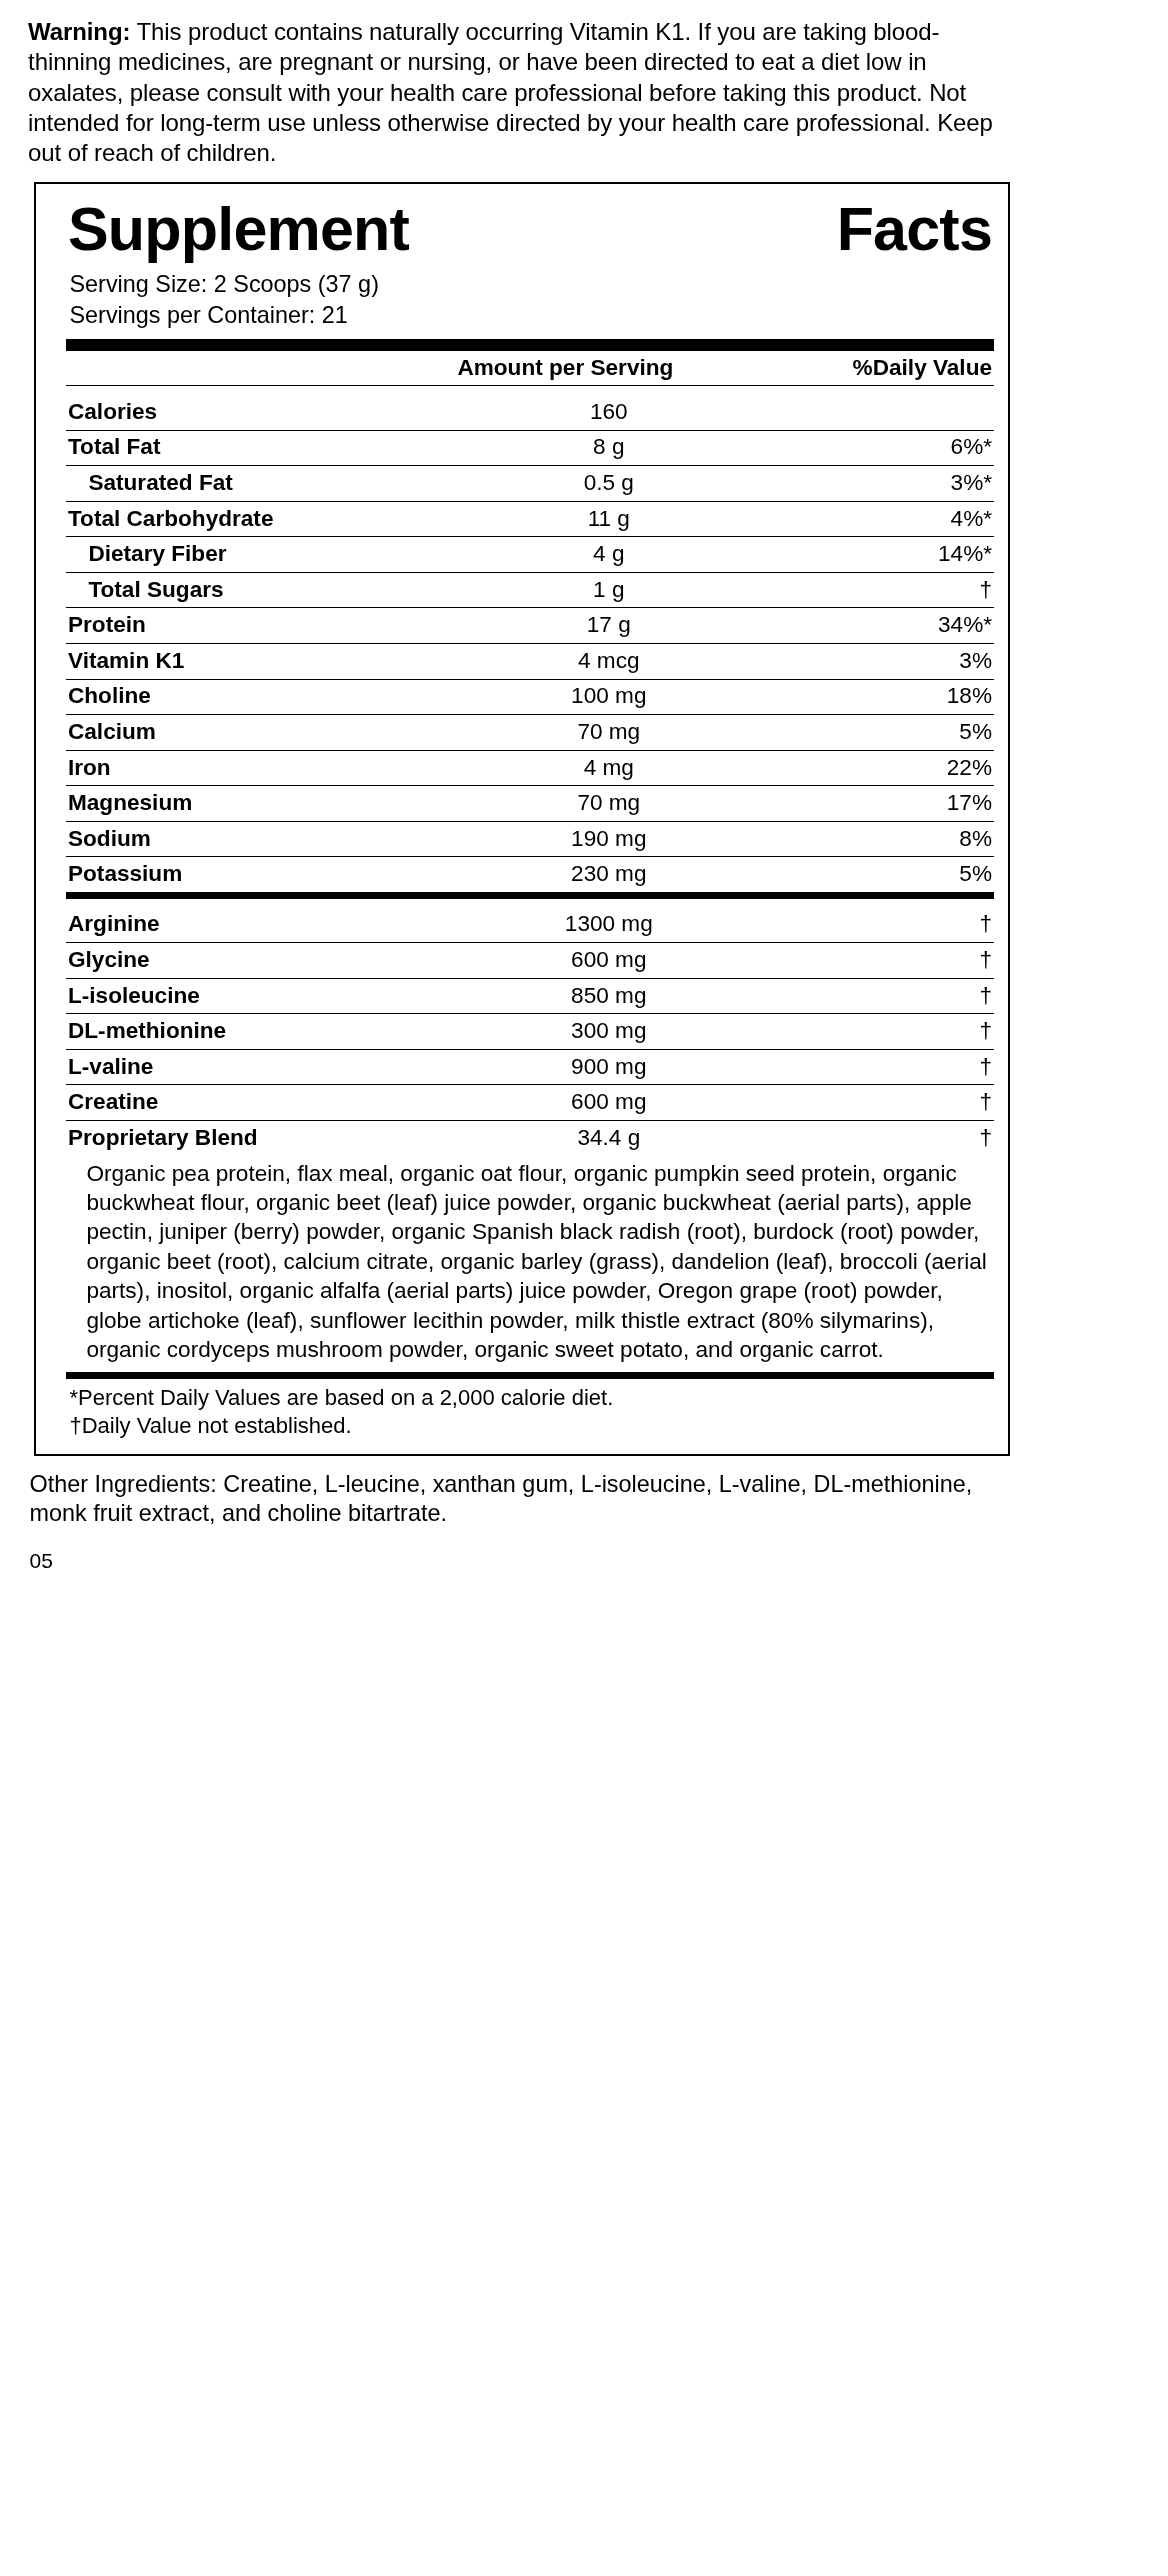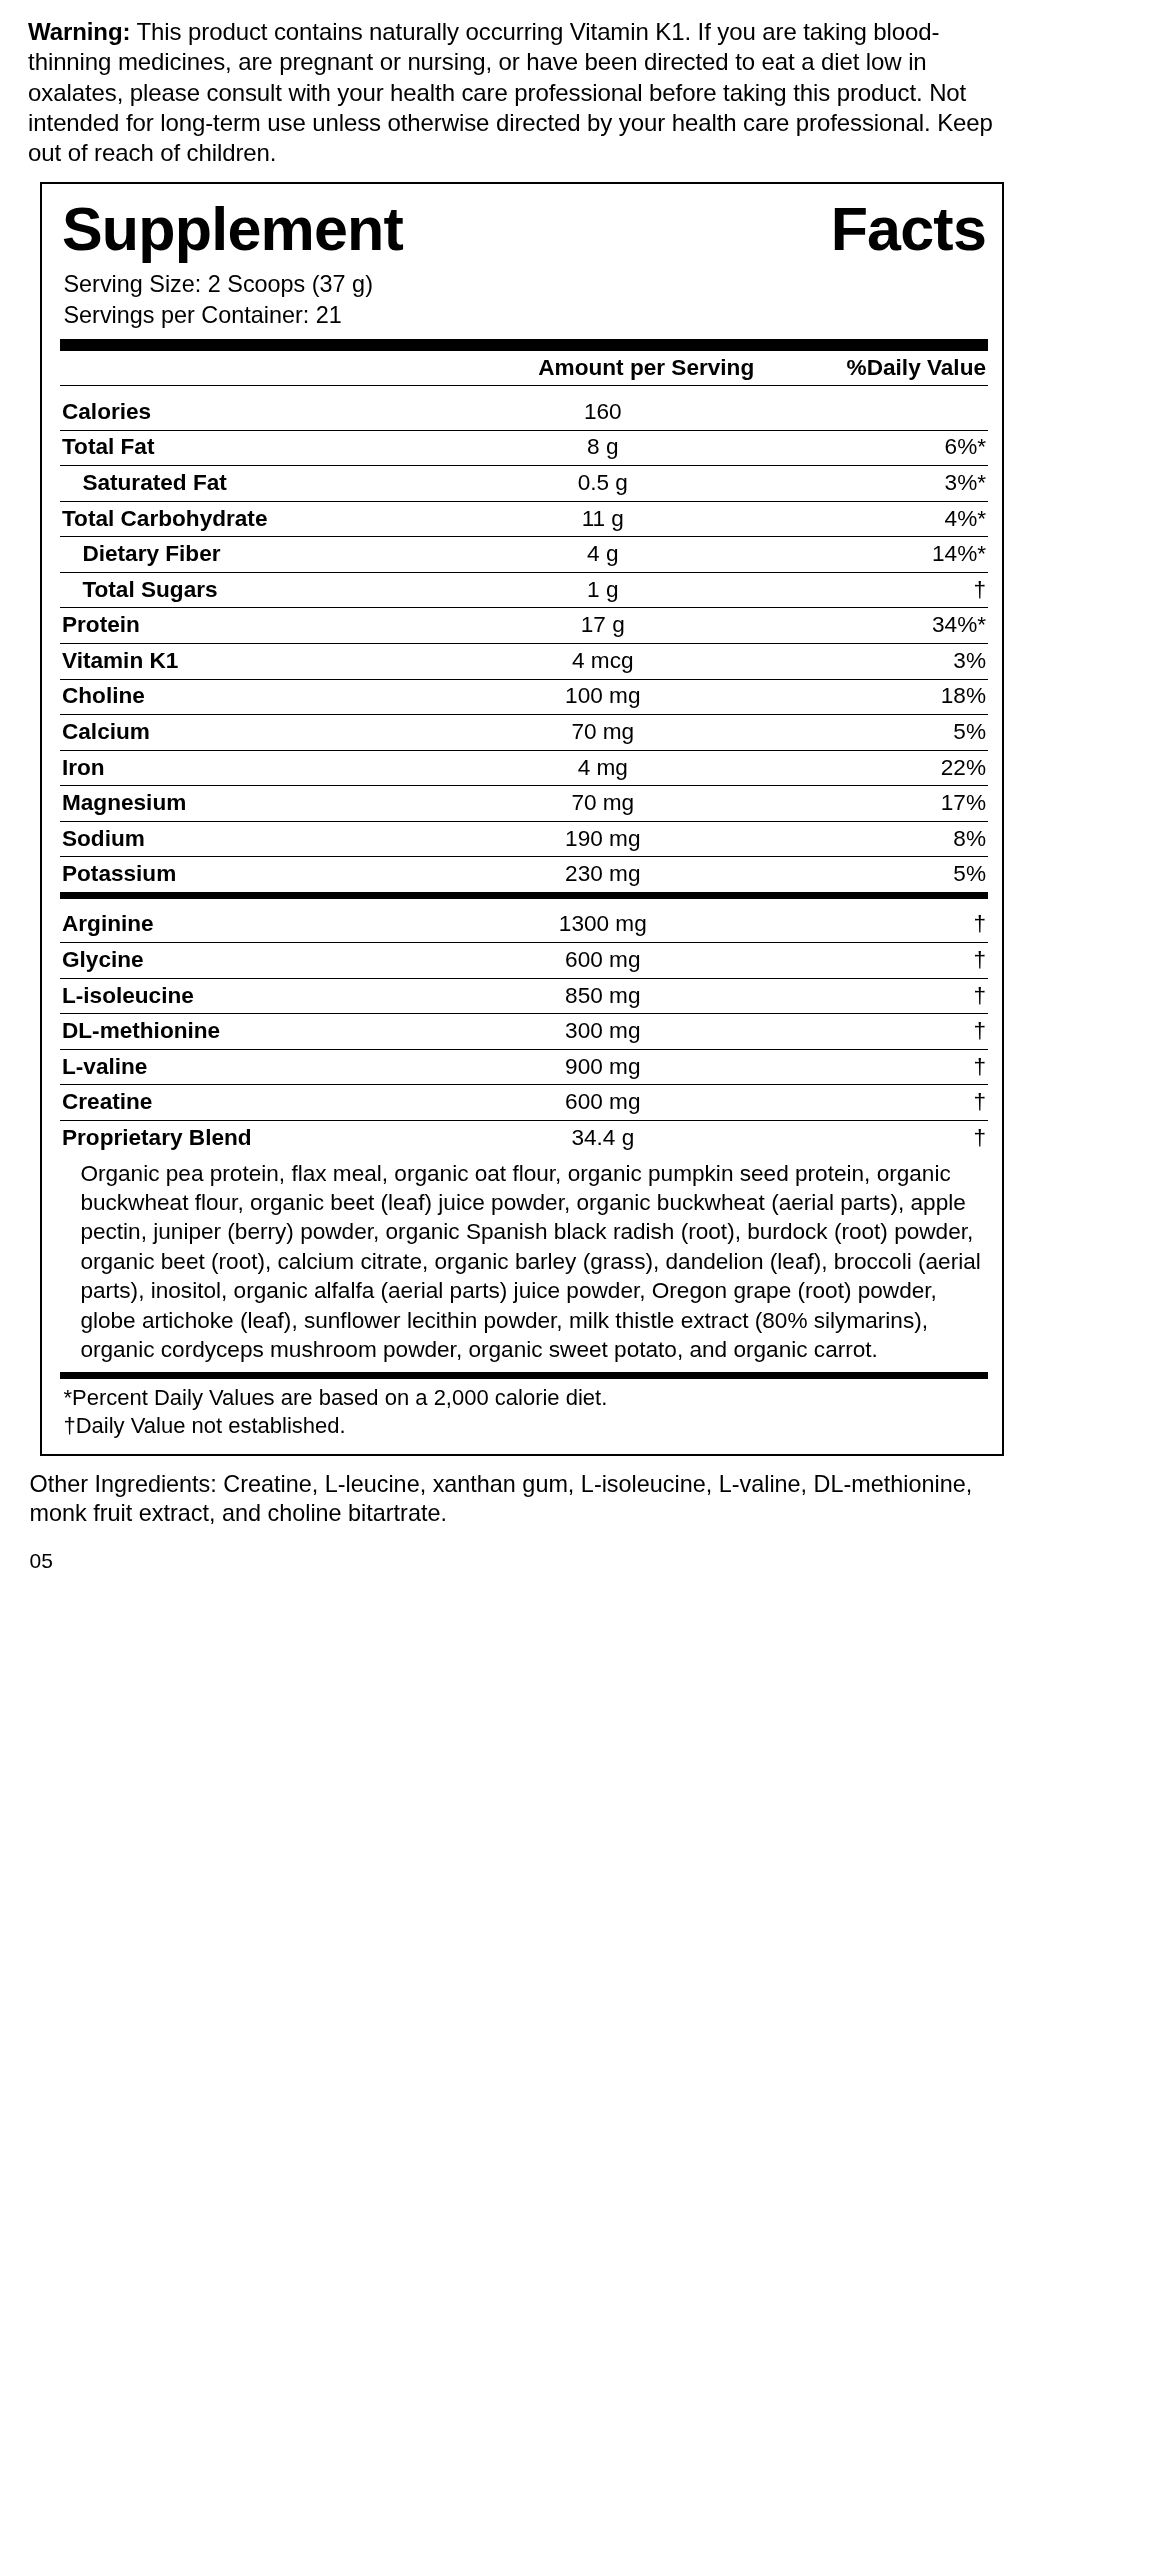--- a/index.html
+++ b/index.html
@@ -28,22 +28,22 @@
     letter-spacing: -0.1px;
   }
   .warning b {
     font-weight: bold;
   }
 
   
   .panel {
     border: 2.3px solid #000;
     box-sizing: border-box;
-    padding: 11px 14px 11px 18px;
-    margin: 0 17px;
+    padding: 11px 14px 11px 30px;
+    margin: 0 11px;
   }
   .sf-title {
     font-size: 61px;
     font-weight: bold;
     line-height: 0.98;
     letter-spacing: -0.8px;
     display: flex;
     justify-content: space-between;
     padding: 4.7px 1.6px 7.8px 1.6px;
   }
@@ -69,21 +69,21 @@
   .col-amount { text-align: center; width: 33%; }
   .col-dv     { text-align: right; width: 25%; padding-right: 4.7px; }
 
   .hdr td {
     font-weight: bold;
     font-size: 22.6px;
     padding-bottom: 7.8px;
     padding-top: 4.7px;
   }
   .hdr .col-name { }
-  .hdr .col-amount { text-align: right; }
+  .hdr .col-amount { text-align: left; }
   .hdr .col-dv { }
 
   tr.line td { border-top: 1.6px solid #000; }
   tr.noline td { border-top: none; }
   .indent { padding-left: 22px !important; }
 
   .sep-thick td { border-top: 7px solid #000; padding: 0; height: 0; }
   .sep-thin td  { border-top: 1.6px solid #000; padding: 0; height: 0; }
 
   .blend-desc {

